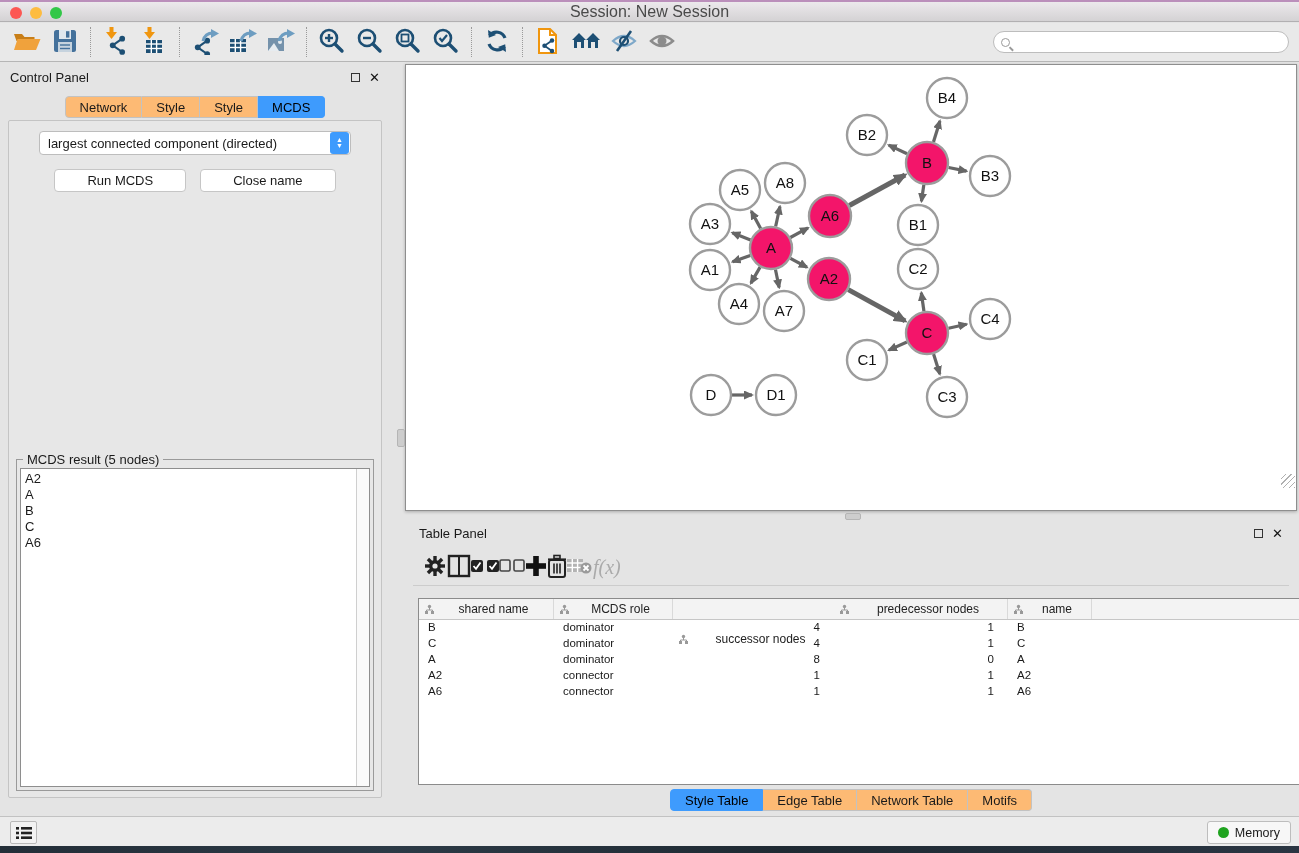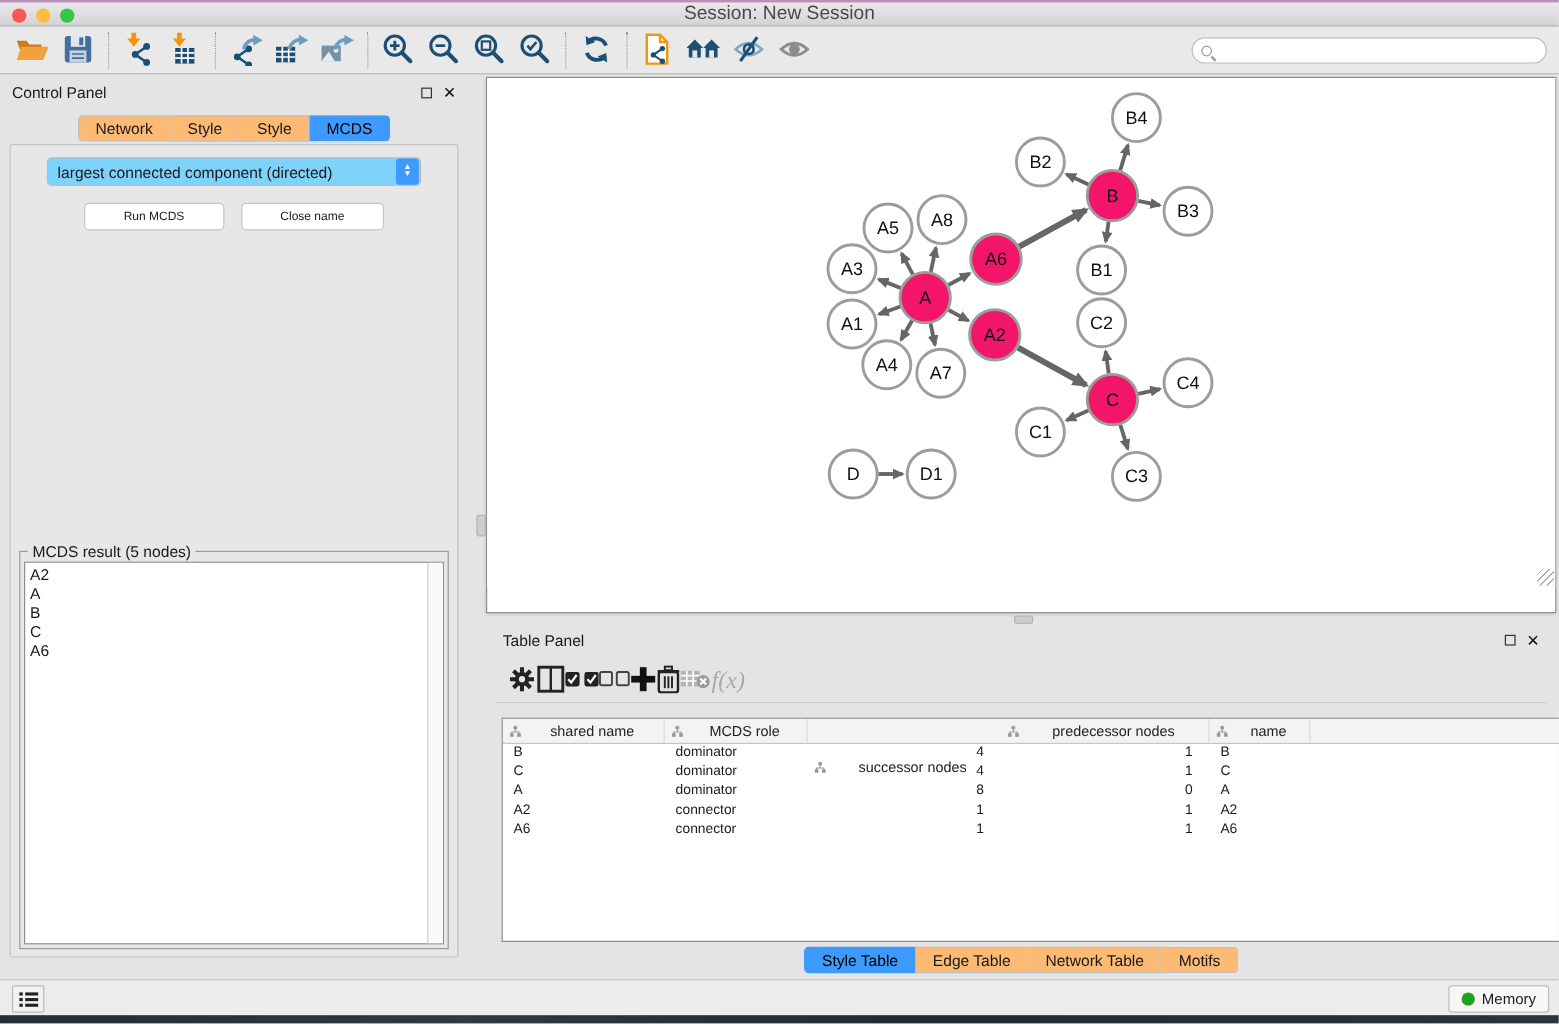--- a/index.html
+++ b/index.html
@@ -32,27 +32,27 @@
   .float-ico { width:9px; height:9px; border:1.5px solid #333; display:inline-block; }
   .close-ico { font-weight:bold; font-size:13px; color:#111; line-height:9px; }
   .seg-tabs { display:flex; justify-content:center; margin-top:6px; }
   .seg { border:1px solid #c2c2c2; border-left:none; background:#fdba74; padding:3px 14px; font-size:13px; height:22px; line-height:15px; }
   .seg:first-child { border-left:1px solid #c2c2c2; border-radius:4px 0 0 4px; }
   .seg:last-child { border-radius:0 4px 4px 0; }
   .seg.active { background:#3e9bfd; border-color:#3e9bfd; color:#000000; }
   .cp-inner { position:absolute; left:8px; top:56px; width:374px; height:678px; background:#e7e7e7;
     border:1px solid #c4c4c4; border-radius:2px; }
   .opt-label { text-align:center; margin-top:18px; font-size:13px; }
-  .combo { margin:10px auto 0; width:312px; height:24px; background:#7dd3fc; border:1px solid #bdbdbd; border-radius:4px;
+  .combo { margin:10px auto 0; width:312px; height:24px; background:#ffffff; border:1px solid #bdbdbd; border-radius:4px;
     display:flex; align-items:center; position:relative; }
   .combo .combo-text { flex:1; padding-left:8px; font-size:13px; white-space:nowrap; }
   .combo .stepper { width:19px; height:22px; background:#3e9bfd; border-radius:3px; margin-right:1px;
     display:flex; flex-direction:column; align-items:center; justify-content:center; color:#fff; font-size:7px; line-height:6px; }
   .btn-row { display:flex; justify-content:center; gap:14px; margin-top:14px; }
-  .pbtn { background:#fff; border:1px solid #c6c6c6; border-radius:4px; height:23px; padding:0 32px; font-size:10px;
+  .pbtn { background:#fff; border:1px solid #c6c6c6; border-radius:4px; height:23px; padding:0 32px; font-size:13px;
     font-family:inherit; color:#1a1a1a; }
   .groupbox { position:absolute; left:7px; top:338px; width:358px; height:332px; border:1px solid #9a9a9a; }
   .groupbox .gb-legend { position:absolute; top:-8px; left:6px; background:#e7e7e7; padding:0 4px; font-size:13px; }
   .listbox { position:absolute; left:3px; top:8px; right:3px; bottom:3px; background:#fff; border:1px solid #8e8e8e; display:flex; }
   .list-items { flex:1; padding:2px 4px; font-size:13px; line-height:16px; }
   .list-scroll { width:13px; border-left:1px solid #cfcfcf; background:#fafafa; }
 
   
   .net-window { position:absolute; left:405px; top:64px; width:892px; height:447px; border:1px solid #8e8e8e;
     background:#fff; box-shadow:0 1px 3px rgba(0,0,0,.25); }

